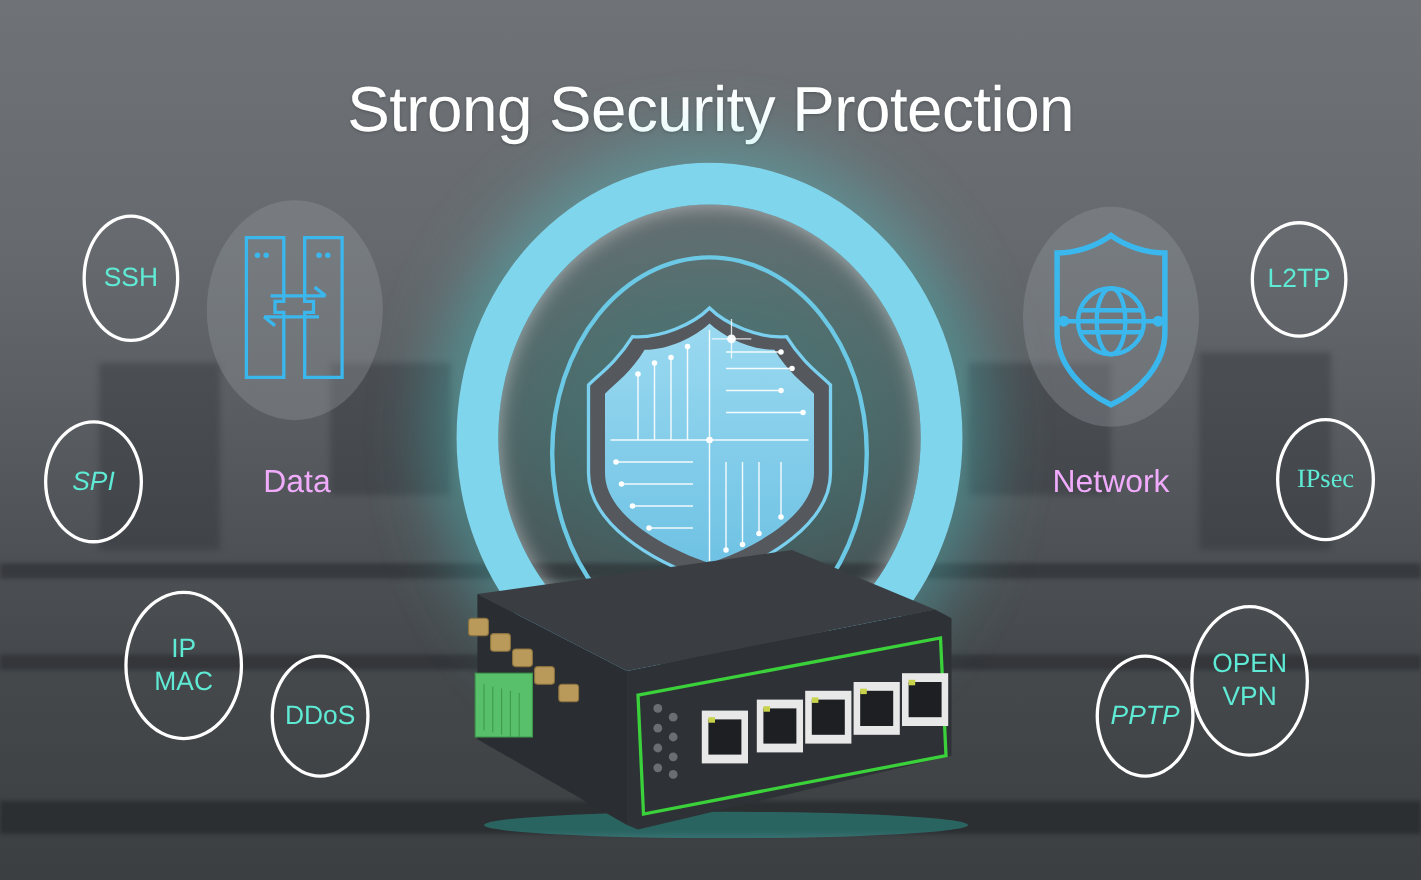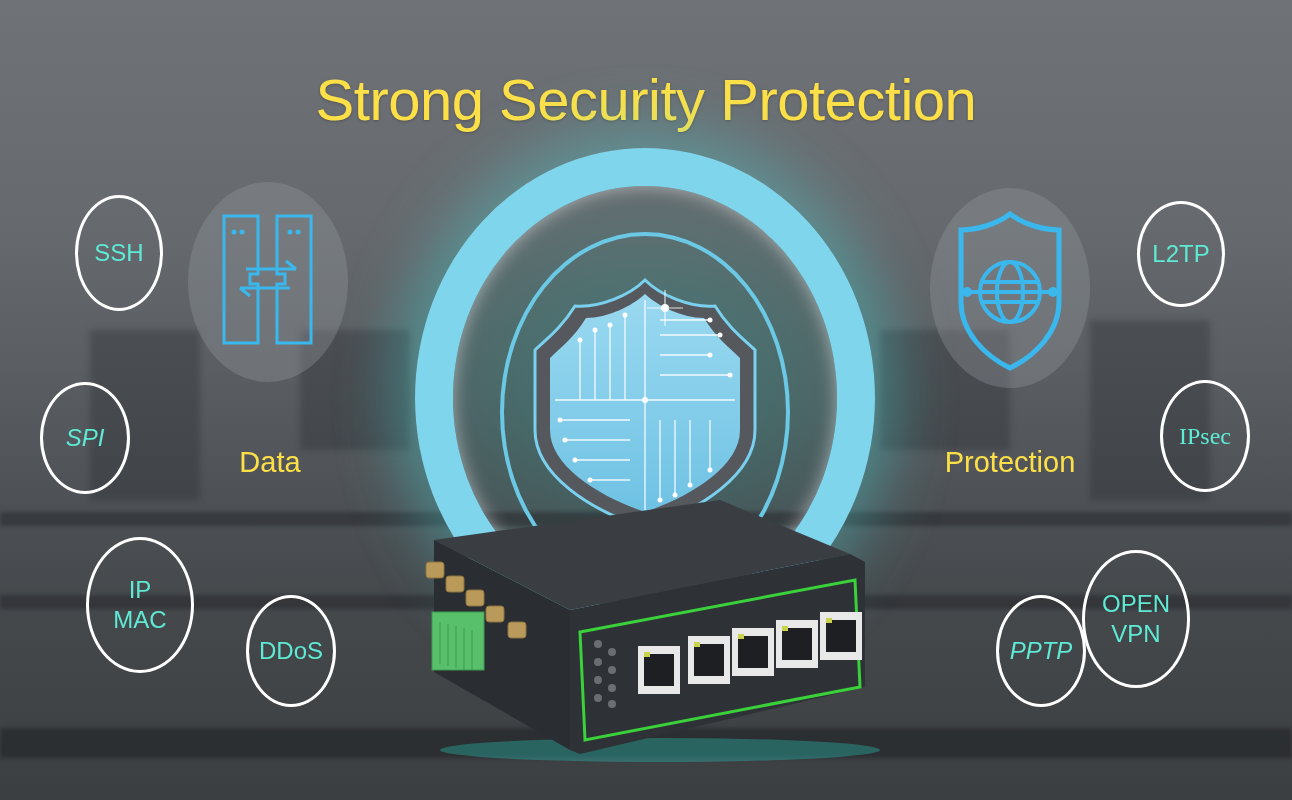--- a/index.html
+++ b/index.html
@@ -14,37 +14,36 @@
       background:
         radial-gradient(ellipse 420px 300px at 645px 380px, rgba(40,140,130,0.55), rgba(40,140,130,0) 70%),
         linear-gradient(180deg, #6f7377 0%, #666a6e 28%, #5b5f63 45%, #4e5256 62%, #45494c 75%, #3c3f42 100%);
     }
     
     .deco { position: absolute; background: rgba(40,44,48,0.35); filter: blur(3px); }
     .floor-line { position: absolute; left: 0; right: 0; height: 14px; background: rgba(30,32,35,0.45); filter: blur(2px); }
 
     .title {
       position: absolute; left: 0; width: 1292px; top: 66px;
-      text-align: center; color: #fde047;
+      text-align: center; color: #ffffff;
       font-size: 58px; font-weight: 400; letter-spacing: -0.5px;
       text-shadow: 0 1px 3px rgba(0,0,0,0.25);
     }
     .badge {
       position: absolute; border: 3px solid #ffffff; border-radius: 50%;
       display: flex; flex-direction: column; align-items: center; justify-content: center;
       color: #5eead4; font-size: 24px; line-height: 1.25; text-align: center;
     }
     .feature-disc {
       position: absolute; border-radius: 50%;
       background: rgba(150,155,160,0.35);
     }
     .feature-label {
-      position: absolute; color: #fde047; font-size: 29px; line-height: 1.65;
+      position: absolute; color: #f0abfc; font-size: 29px; line-height: 1.65;
       text-align: center;
-      margin-top: 24px;
     }
     .ring-glow {
       position: absolute; left: 415px; top: 148px; width: 460px; height: 500px;
       border-radius: 50%;
       box-shadow: 0 0 60px 20px rgba(80,220,220,0.35);
     }
     .ring-outer {
       position: absolute; left: 415px; top: 148px; width: 460px; height: 500px;
       border-radius: 50%;
       border: 38px solid #7fd5ec;
@@ -152,30 +151,30 @@
   <g stroke="#3ab8ee" stroke-width="4" fill="none">
     <circle cx="55" cy="82" r="30"></circle>
     <ellipse cx="55" cy="82" rx="13" ry="30"></ellipse>
     <path d="M27 72 L83 72 M27 92 L83 92"></path>
     <path d="M10 82 L100 82"></path>
   </g>
   <circle cx="12" cy="82" r="5" fill="#3ab8ee"></circle>
   <circle cx="98" cy="82" r="5" fill="#3ab8ee"></circle>
 </svg>
 <div class="feature-label" style="left:910px;top:415px;width:200px;">
-  <div>Protection</div>
+  <div>Network</div>
 </div>
 
 <div class="badge" style="left:75px;top:195px;width:88px;height:116px;">
   <span>SSH</span>
 </div>
 <div class="badge" style="left:40px;top:382px;width:90px;height:112px;font-style:italic;">
   <span>SPI</span>
 </div>
-<div class="badge" style="left:86px;top:537px;width:108px;height:136px;text-align:center;">
+<div class="badge" style="left:113px;top:537px;width:108px;height:136px;text-align:center;">
   <span>IP</span>
   <span>MAC</span>
 </div>
 <div class="badge" style="left:246px;top:595px;width:90px;height:112px;">
   <span>DDoS</span>
 </div>
 
 <div class="badge" style="left:1137px;top:201px;width:88px;height:106px;">
   <span>L2TP</span>
 </div>

